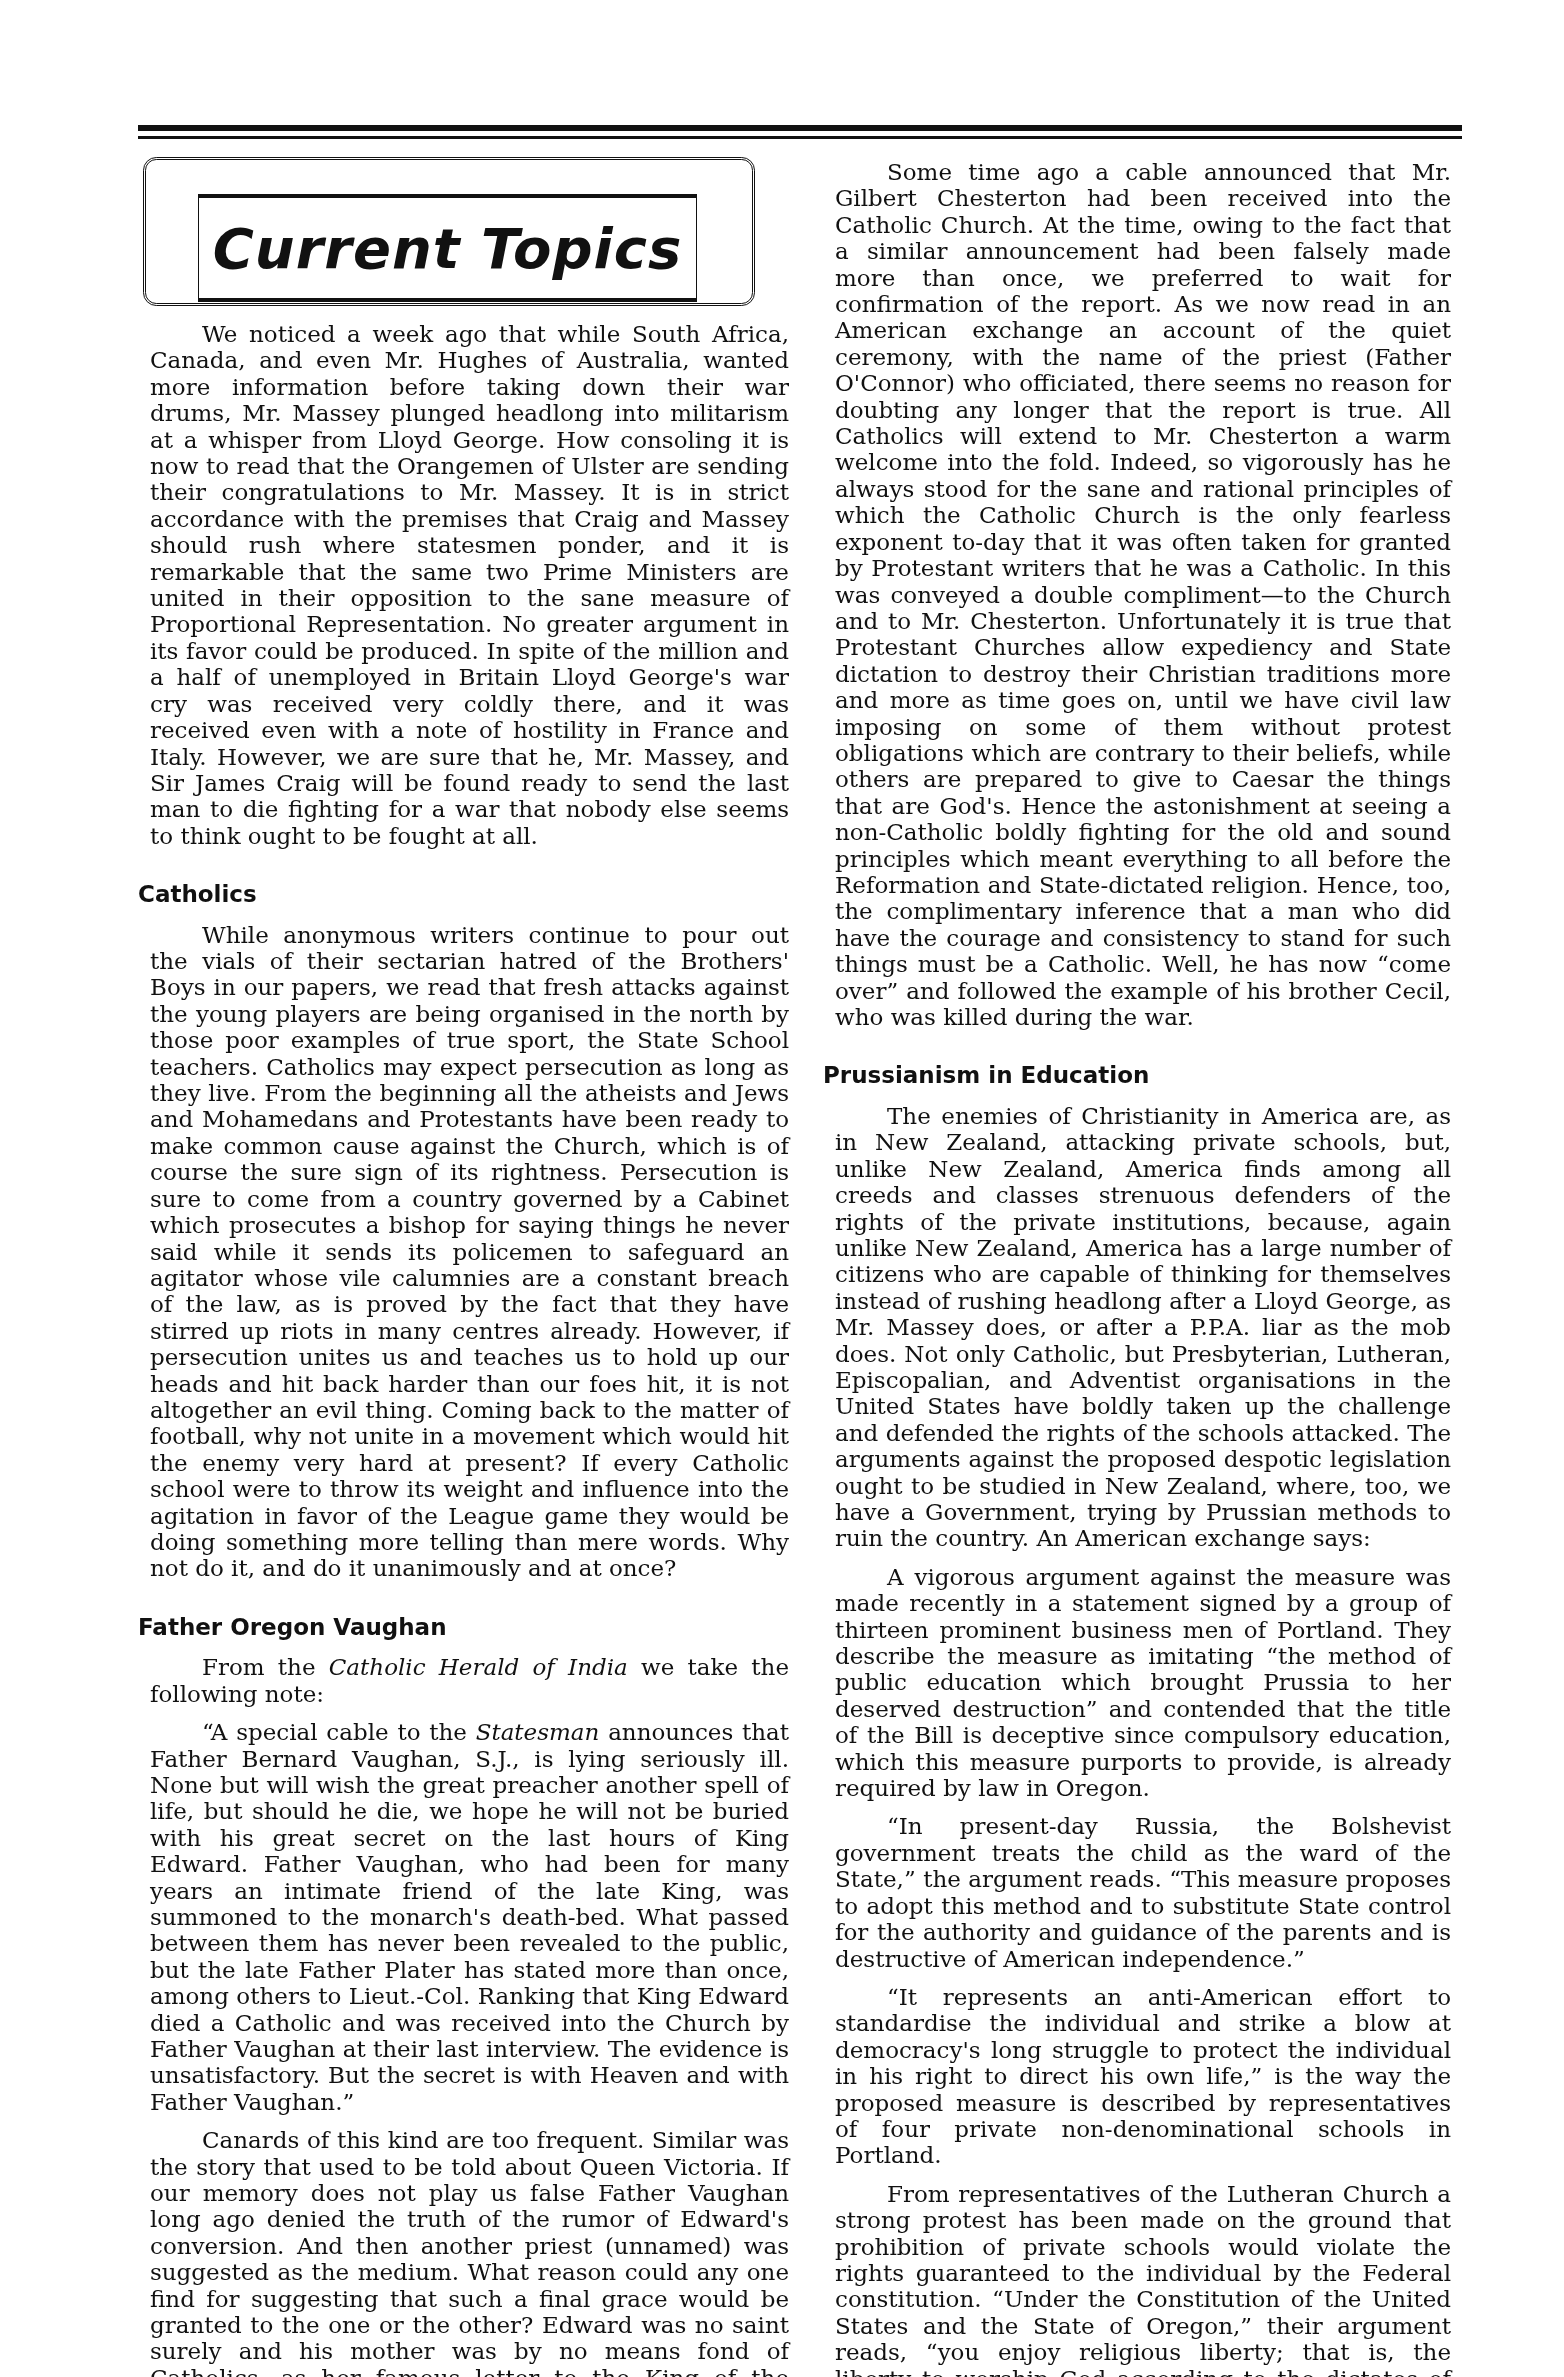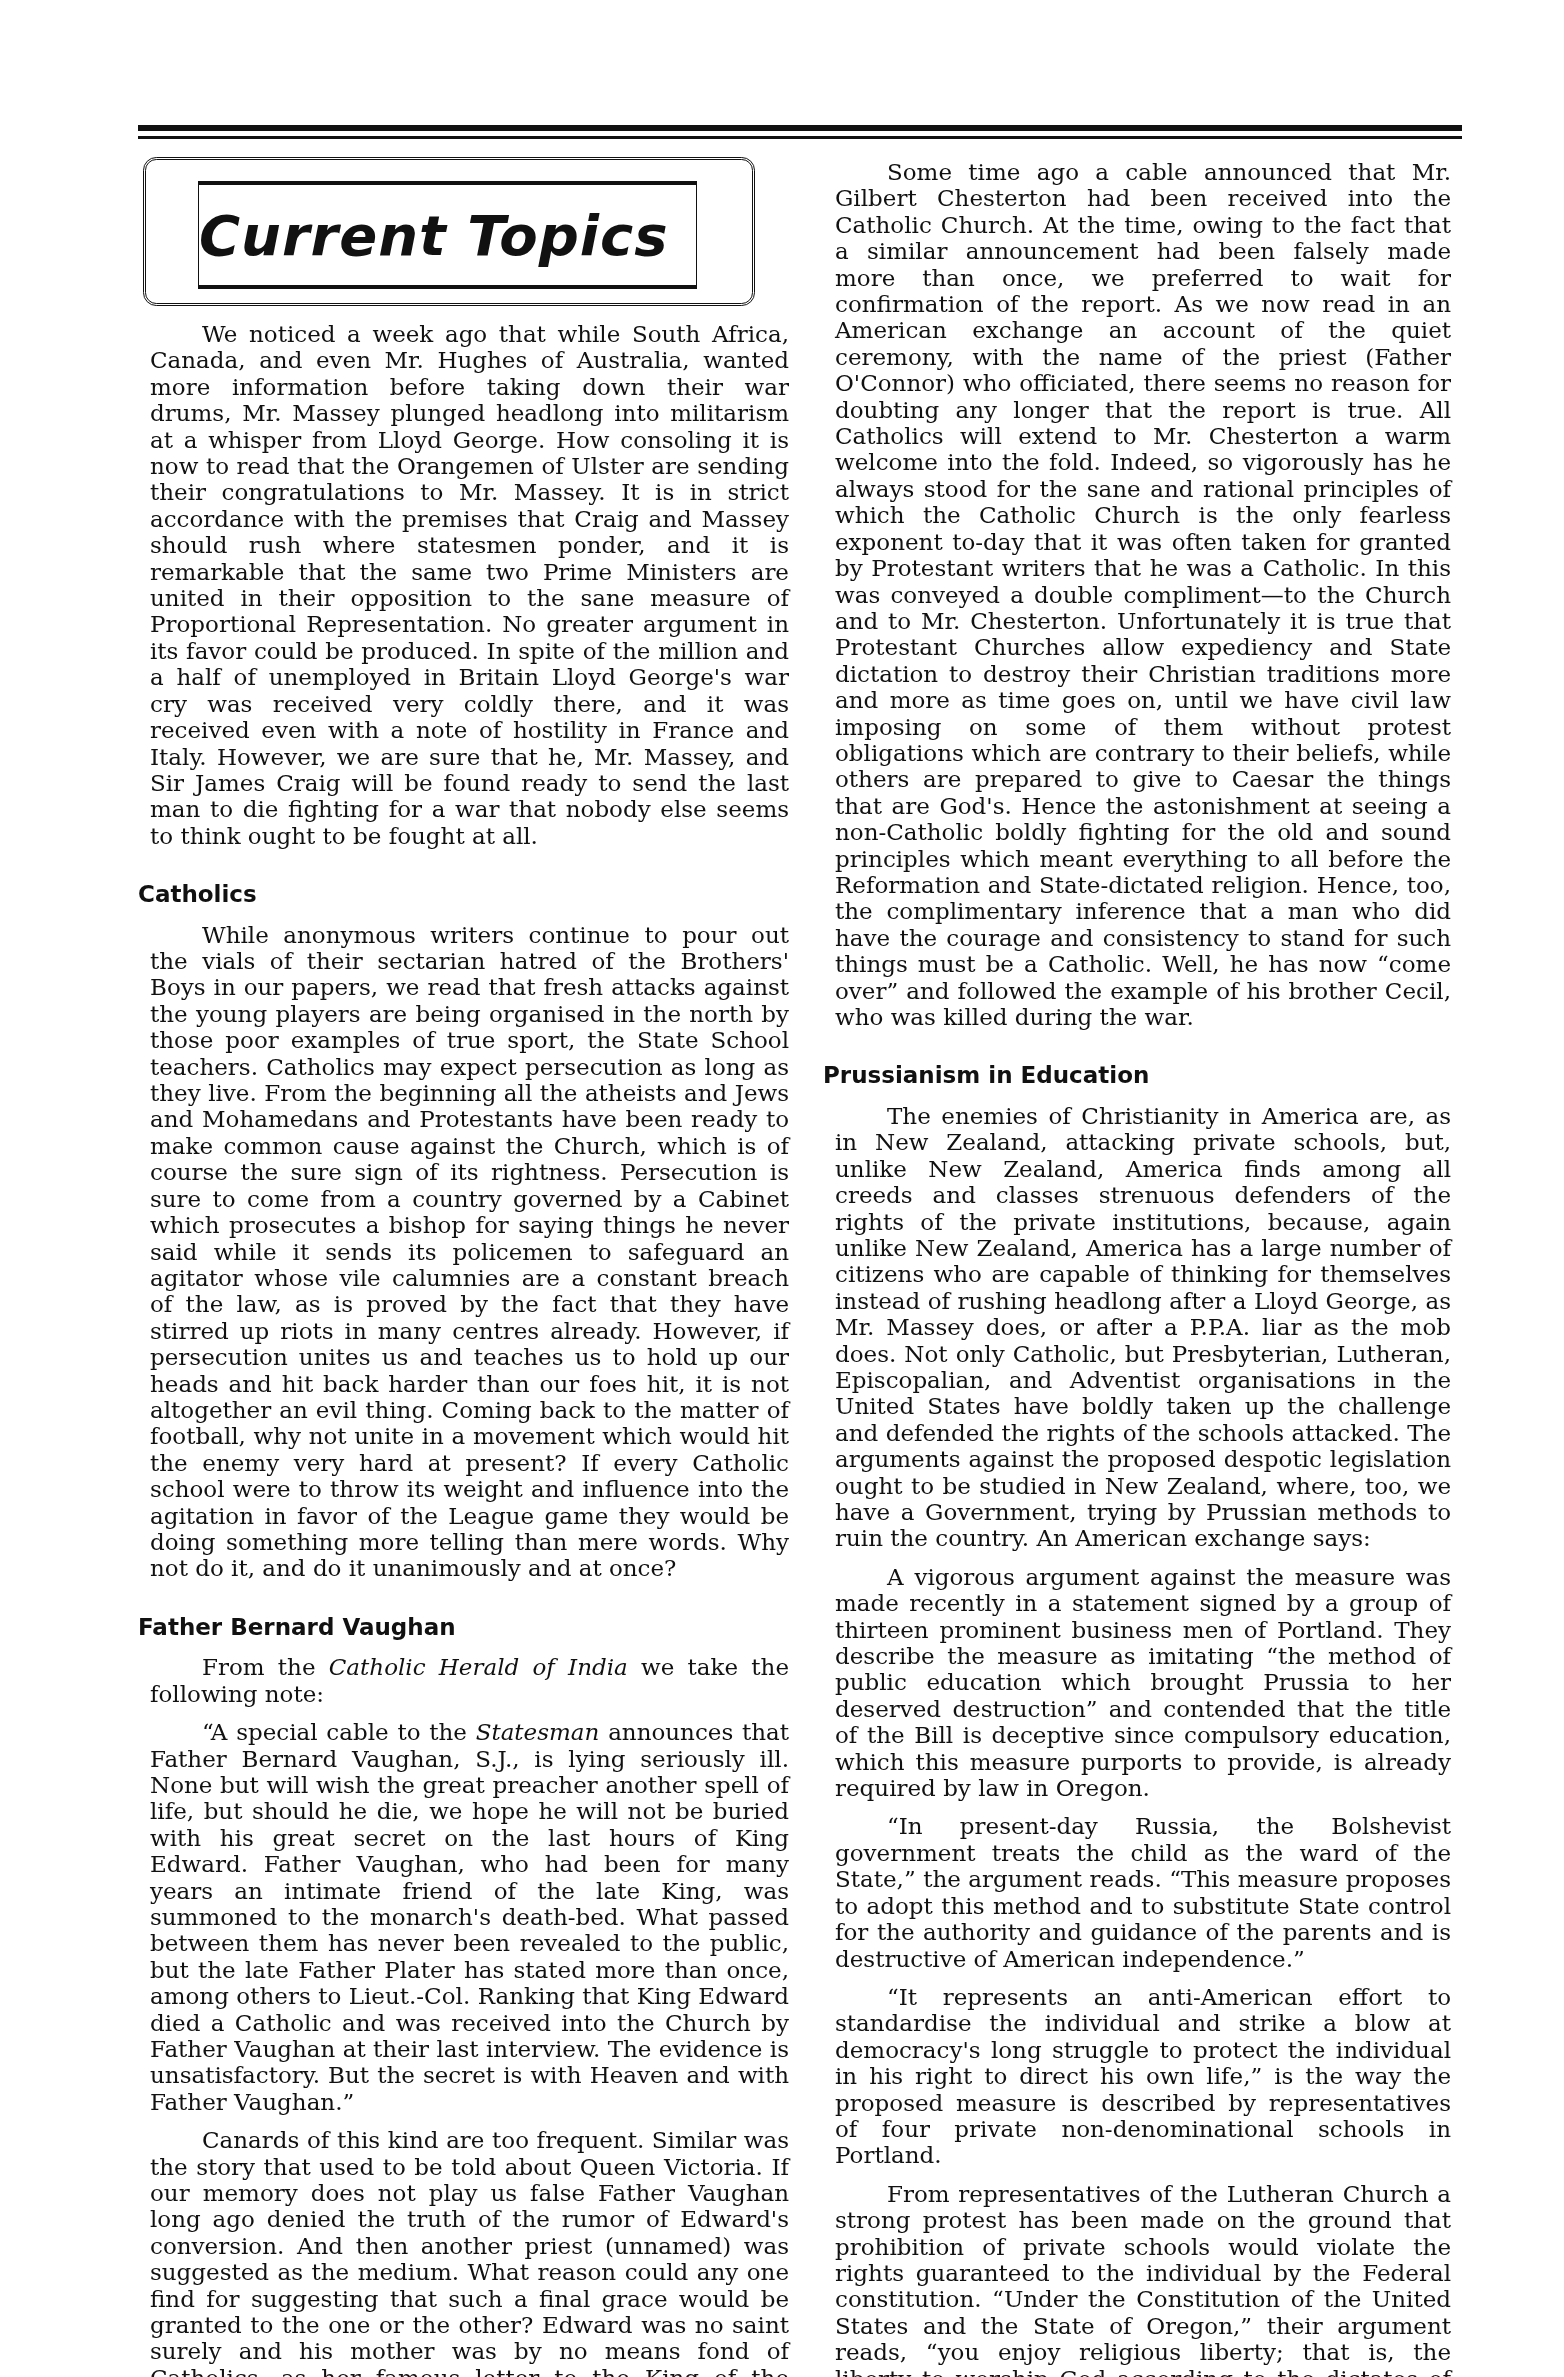--- a/index.html
+++ b/index.html
@@ -11,21 +11,21 @@
   .pub-date { position:absolute; right:0; top:1.9px; font-size:24px; font-weight:bold; font-family:"Liberation Serif", serif; font-variant:small-caps; }
   .rule-thick { position:absolute; left:138px; top:125px; width:1324px; height:5.7px; background:#111; }
   .rule-thin { position:absolute; left:138px; top:136px; width:1324px; height:2.9px; background:#111; }
   .col { position:absolute; font-size:23px; line-height:26.4px; text-align:justify; }
   .col-left { left:138px; top:309px; width:663px; }
   .col-right { left:823px; top:147px; width:640px; }
   .col p { margin:12px; text-indent:52px; }
   .col h2 { margin:0; font-family:"DejaVu Sans", "Liberation Sans", sans-serif; font-weight:bold; font-size:23px; line-height:29.5px; }
   .gap { height:19px; }
   .topics-box { position:absolute; left:143px; top:157px; width:606px; height:143px; border:3.8px double #111; border-radius:13.3px; }
-  .topics-inner { position:absolute; left:52px; top:21px; width:497px; height:100px; border-top:4.8px solid #111; border-bottom:4.8px solid #111; border-left:1.4px solid #111; border-right:1.4px solid #111; display:flex; align-items:center; }
+  .topics-inner { position:absolute; left:52px; top:34px; width:497px; height:100px; border-top:4.8px solid #111; border-bottom:4.8px solid #111; border-left:1.4px solid #111; border-right:1.4px solid #111; display:flex; align-items:center; justify-content:center; }
   .topics-title { font-family:"DejaVu Sans", "Liberation Sans", sans-serif; font-style:italic; font-weight:bold; font-size:56px; letter-spacing:1px; }
   em { font-style:italic; }
 </style>
 </head>
 <body>
 
 <div class="page">
 
   <div class="rule-thick"></div>
   <div class="rule-thin"></div>
@@ -35,21 +35,21 @@
       <span class="topics-title">Current Topics</span>
     </div>
   </div>
 
   <div class="col col-left">
     <p>We noticed a week ago that while South Africa, Canada, and even Mr. Hughes of Australia, wanted more information before taking down their war drums, Mr. Massey plunged headlong into militarism at a whisper from Lloyd George. How consoling it is now to read that the Orangemen of Ulster are sending their congratulations to Mr. Massey. It is in strict accordance with the premises that Craig and Massey should rush where statesmen ponder, and it is remarkable that the same two Prime Ministers are united in their opposition to the sane measure of Proportional Representation. No greater argument in its favor could be produced. In spite of the million and a half of unemployed in Britain Lloyd George's war cry was received very coldly there, and it was received even with a note of hostility in France and Italy. However, we are sure that he, Mr. Massey, and Sir James Craig will be found ready to send the last man to die fighting for a war that nobody else seems to think ought to be fought at all.</p>
     <div class="gap"></div>
     <h2>Catholics</h2>
     <p>While anonymous writers continue to pour out the vials of their sectarian hatred of the Brothers' Boys in our papers, we read that fresh attacks against the young players are being organised in the north by those poor examples of true sport, the State School teachers. Catholics may expect persecution as long as they live. From the beginning all the atheists and Jews and Mohamedans and Protestants have been ready to make common cause against the Church, which is of course the sure sign of its rightness. Persecution is sure to come from a country governed by a Cabinet which prosecutes a bishop for saying things he never said while it sends its policemen to safeguard an agitator whose vile calumnies are a constant breach of the law, as is proved by the fact that they have stirred up riots in many centres already. However, if persecution unites us and teaches us to hold up our heads and hit back harder than our foes hit, it is not altogether an evil thing. Coming back to the matter of football, why not unite in a movement which would hit the enemy very hard at present? If every Catholic school were to throw its weight and influence into the agitation in favor of the League game they would be doing something more telling than mere words. Why not do it, and do it unanimously and at once?</p>
     <div class="gap"></div>
-    <h2>Father Bernard Vaughan</h2>
+    <h2>Father Oregon Vaughan</h2>
     <p><span>From the </span><em>Catholic Herald of India</em><span> we take the following note:</span></p>
     <p><span>“A special cable to the </span><em>Statesman</em><span> announces that Father Bernard Vaughan, S.J., is lying seriously ill. None but will wish the great preacher another spell of life, but should he die, we hope he will not be buried with his great secret on the last hours of King Edward. Father Vaughan, who had been for many years an intimate friend of the late King, was summoned to the monarch's death-bed. What passed between them has never been revealed to the public, but the late Father Plater has stated more than once, among others to Lieut.-Col. Ranking that King Edward died a Catholic and was received into the Church by Father Vaughan at their last interview. The evidence is unsatisfactory. But the secret is with Heaven and with Father Vaughan.”</span></p>
     <p>Canards of this kind are too frequent. Similar was the story that used to be told about Queen Victoria. If our memory does not play us false Father Vaughan long ago denied the truth of the rumor of Edward's conversion. And then another priest (unnamed) was suggested as the medium. What reason could any one find for suggesting that such a final grace would be granted to the one or the other? Edward was no saint surely and his mother was by no means fond of Catholics, as her famous letter to the King of the Belgians proves.</p>
   </div>
 
   <div class="col col-right">
     <p>Some time ago a cable announced that Mr. Gilbert Chesterton had been received into the Catholic Church. At the time, owing to the fact that a similar announcement had been falsely made more than once, we preferred to wait for confirmation of the report. As we now read in an American exchange an account of the quiet ceremony, with the name of the priest (Father O'Connor) who officiated, there seems no reason for doubting any longer that the report is true. All Catholics will extend to Mr. Chesterton a warm welcome into the fold. Indeed, so vigorously has he always stood for the sane and rational principles of which the Catholic Church is the only fearless exponent to-day that it was often taken for granted by Protestant writers that he was a Catholic. In this was conveyed a double compliment—to the Church and to Mr. Chesterton. Unfortunately it is true that Protestant Churches allow expediency and State dictation to destroy their Christian traditions more and more as time goes on, until we have civil law imposing on some of them without protest obligations which are contrary to their beliefs, while others are prepared to give to Caesar the things that are God's. Hence the astonishment at seeing a non-Catholic boldly fighting for the old and sound principles which meant everything to all before the Reformation and State-dictated religion. Hence, too, the complimentary inference that a man who did have the courage and consistency to stand for such things must be a Catholic. Well, he has now “come over” and followed the example of his brother Cecil, who was killed during the war.</p>
     <div class="gap"></div>
     <h2>Prussianism in Education</h2>
     <p>The enemies of Christianity in America are, as in New Zealand, attacking private schools, but, unlike New Zealand, America finds among all creeds and classes strenuous defenders of the rights of the private institutions, because, again unlike New Zealand, America has a large number of citizens who are capable of thinking for themselves instead of rushing headlong after a Lloyd George, as Mr. Massey does, or after a P.P.A. liar as the mob does. Not only Catholic, but Presbyterian, Lutheran, Episcopalian, and Adventist organisations in the United States have boldly taken up the challenge and defended the rights of the schools attacked. The arguments against the proposed despotic legislation ought to be studied in New Zealand, where, too, we have a Government, trying by Prussian methods to ruin the country. An American exchange says:</p>

